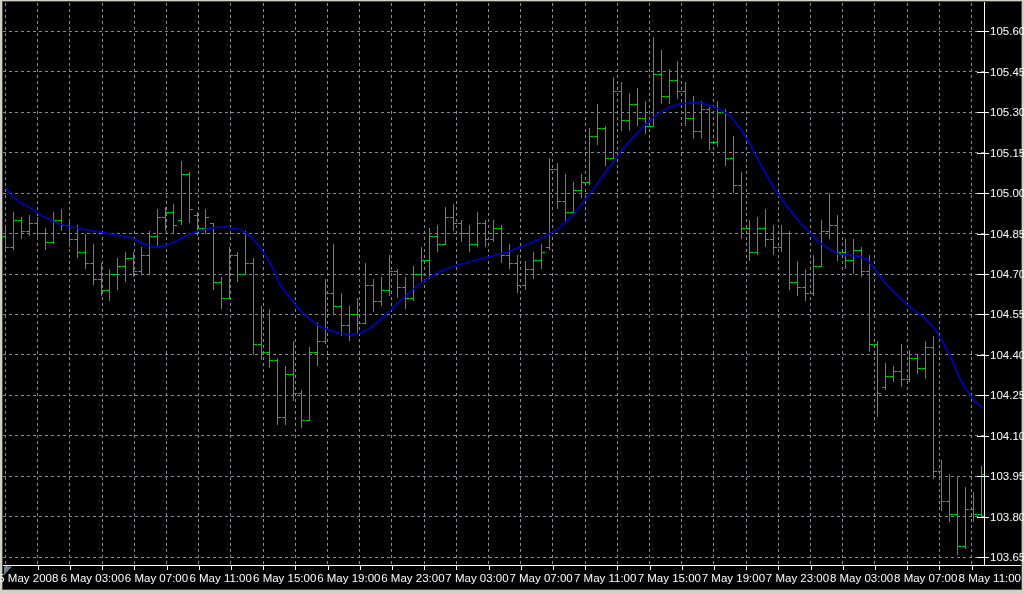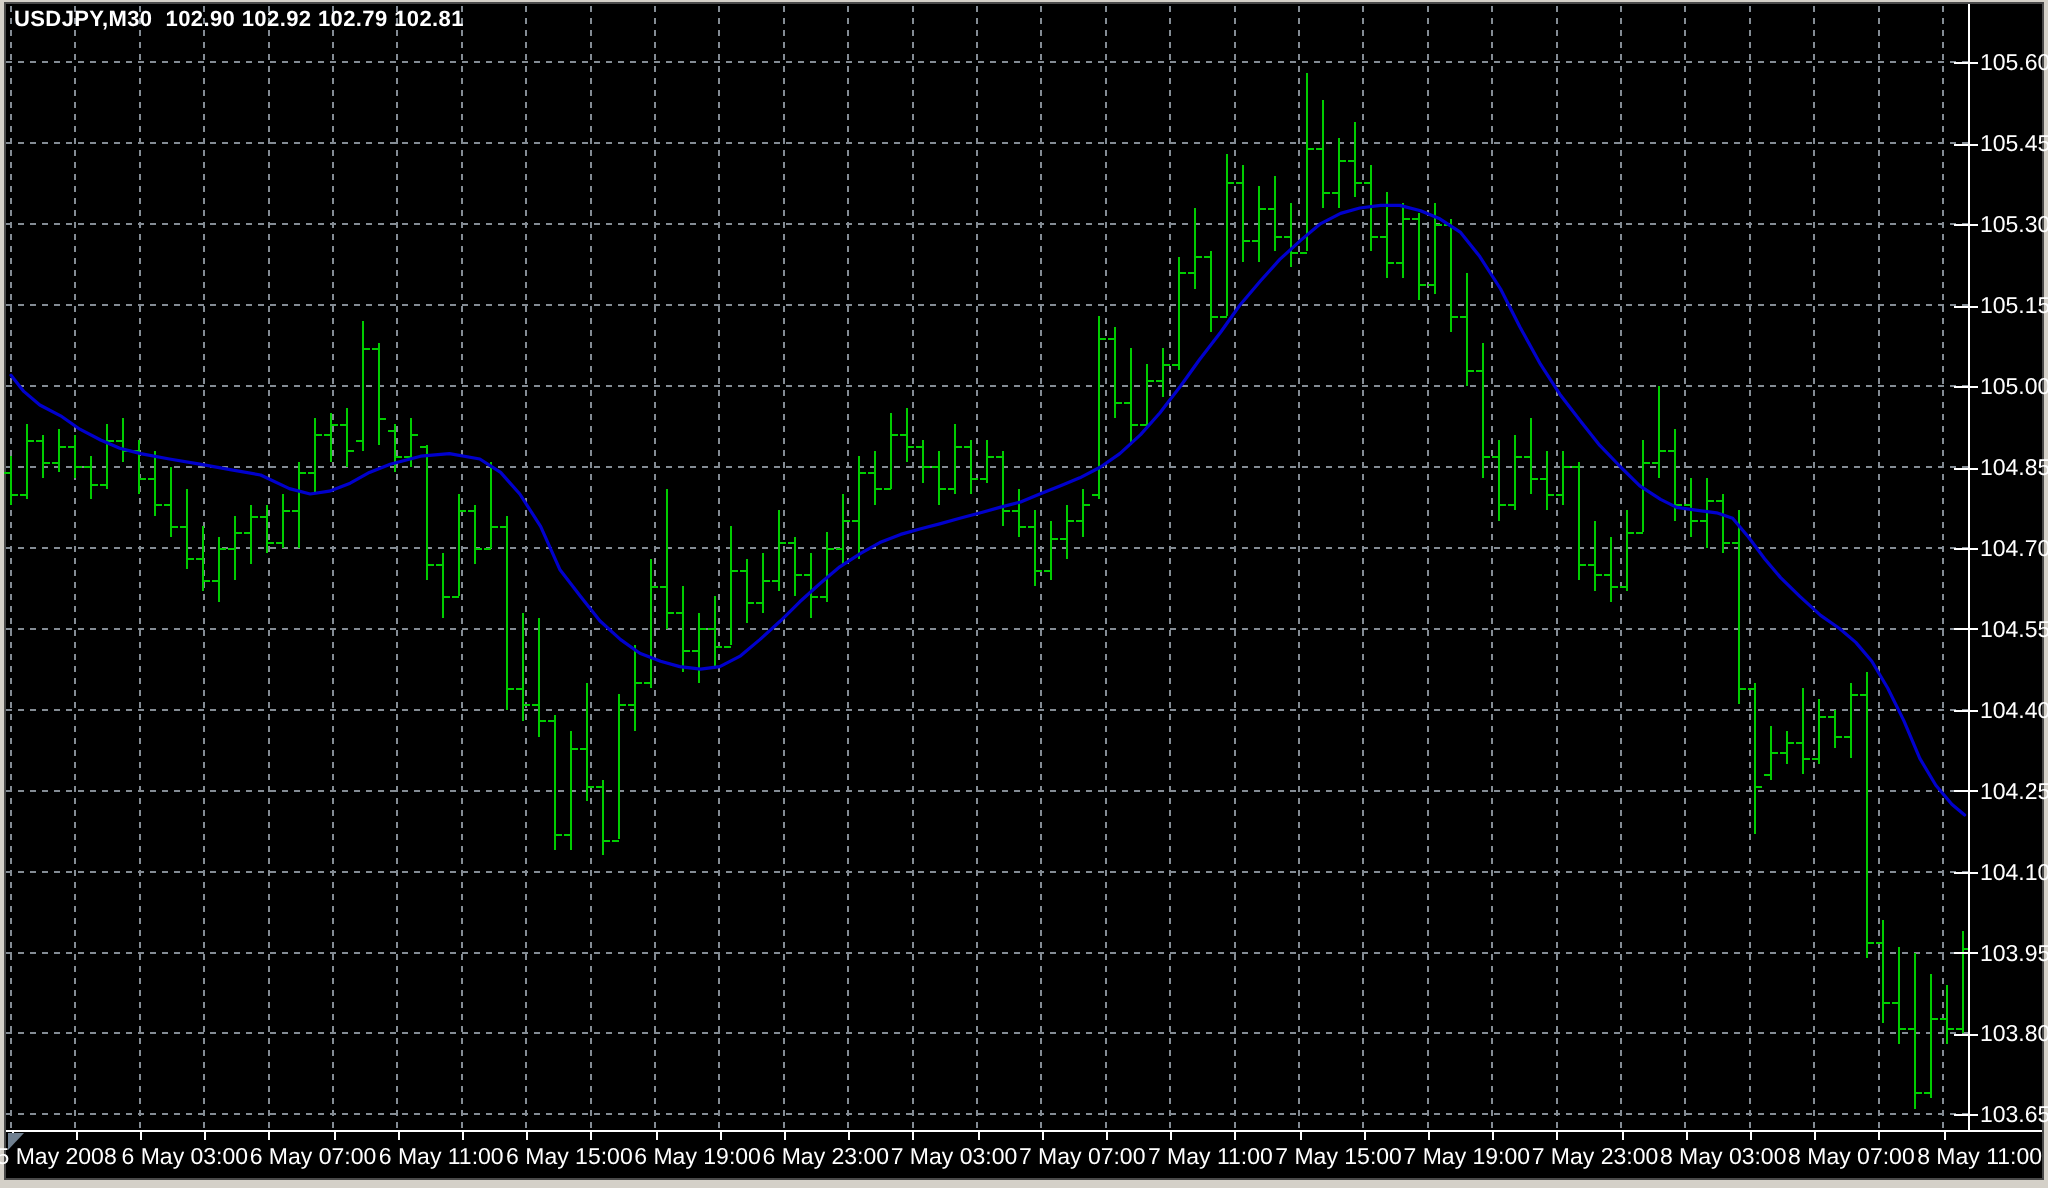--- a/index.html
+++ b/index.html
@@ -766,14 +766,13 @@
         <text x="605.2" y="582" fill="#ffffff" font-size="11.5px" text-anchor="middle">7 May 11:00</text>
         <text x="669.3" y="582" fill="#ffffff" font-size="11.5px" text-anchor="middle">7 May 15:00</text>
         <text x="733.4" y="582" fill="#ffffff" font-size="11.5px" text-anchor="middle">7 May 19:00</text>
         <text x="797.5" y="582" fill="#ffffff" font-size="11.5px" text-anchor="middle">7 May 23:00</text>
         <text x="861.6" y="582" fill="#ffffff" font-size="11.5px" text-anchor="middle">8 May 03:00</text>
         <text x="925.7" y="582" fill="#ffffff" font-size="11.5px" text-anchor="middle">8 May 07:00</text>
         <text x="989.8" y="582" fill="#ffffff" font-size="11.5px" text-anchor="middle">8 May 11:00</text>
       </g>
       <polygon points="4,566.5 12,566.5 4,575" fill="#708090"></polygon>
     </svg>
-  <div id="chart-title">USDJPY,M30  102.90 102.92 102.79 102.81</div>
 </div>
 
 </body></html>

